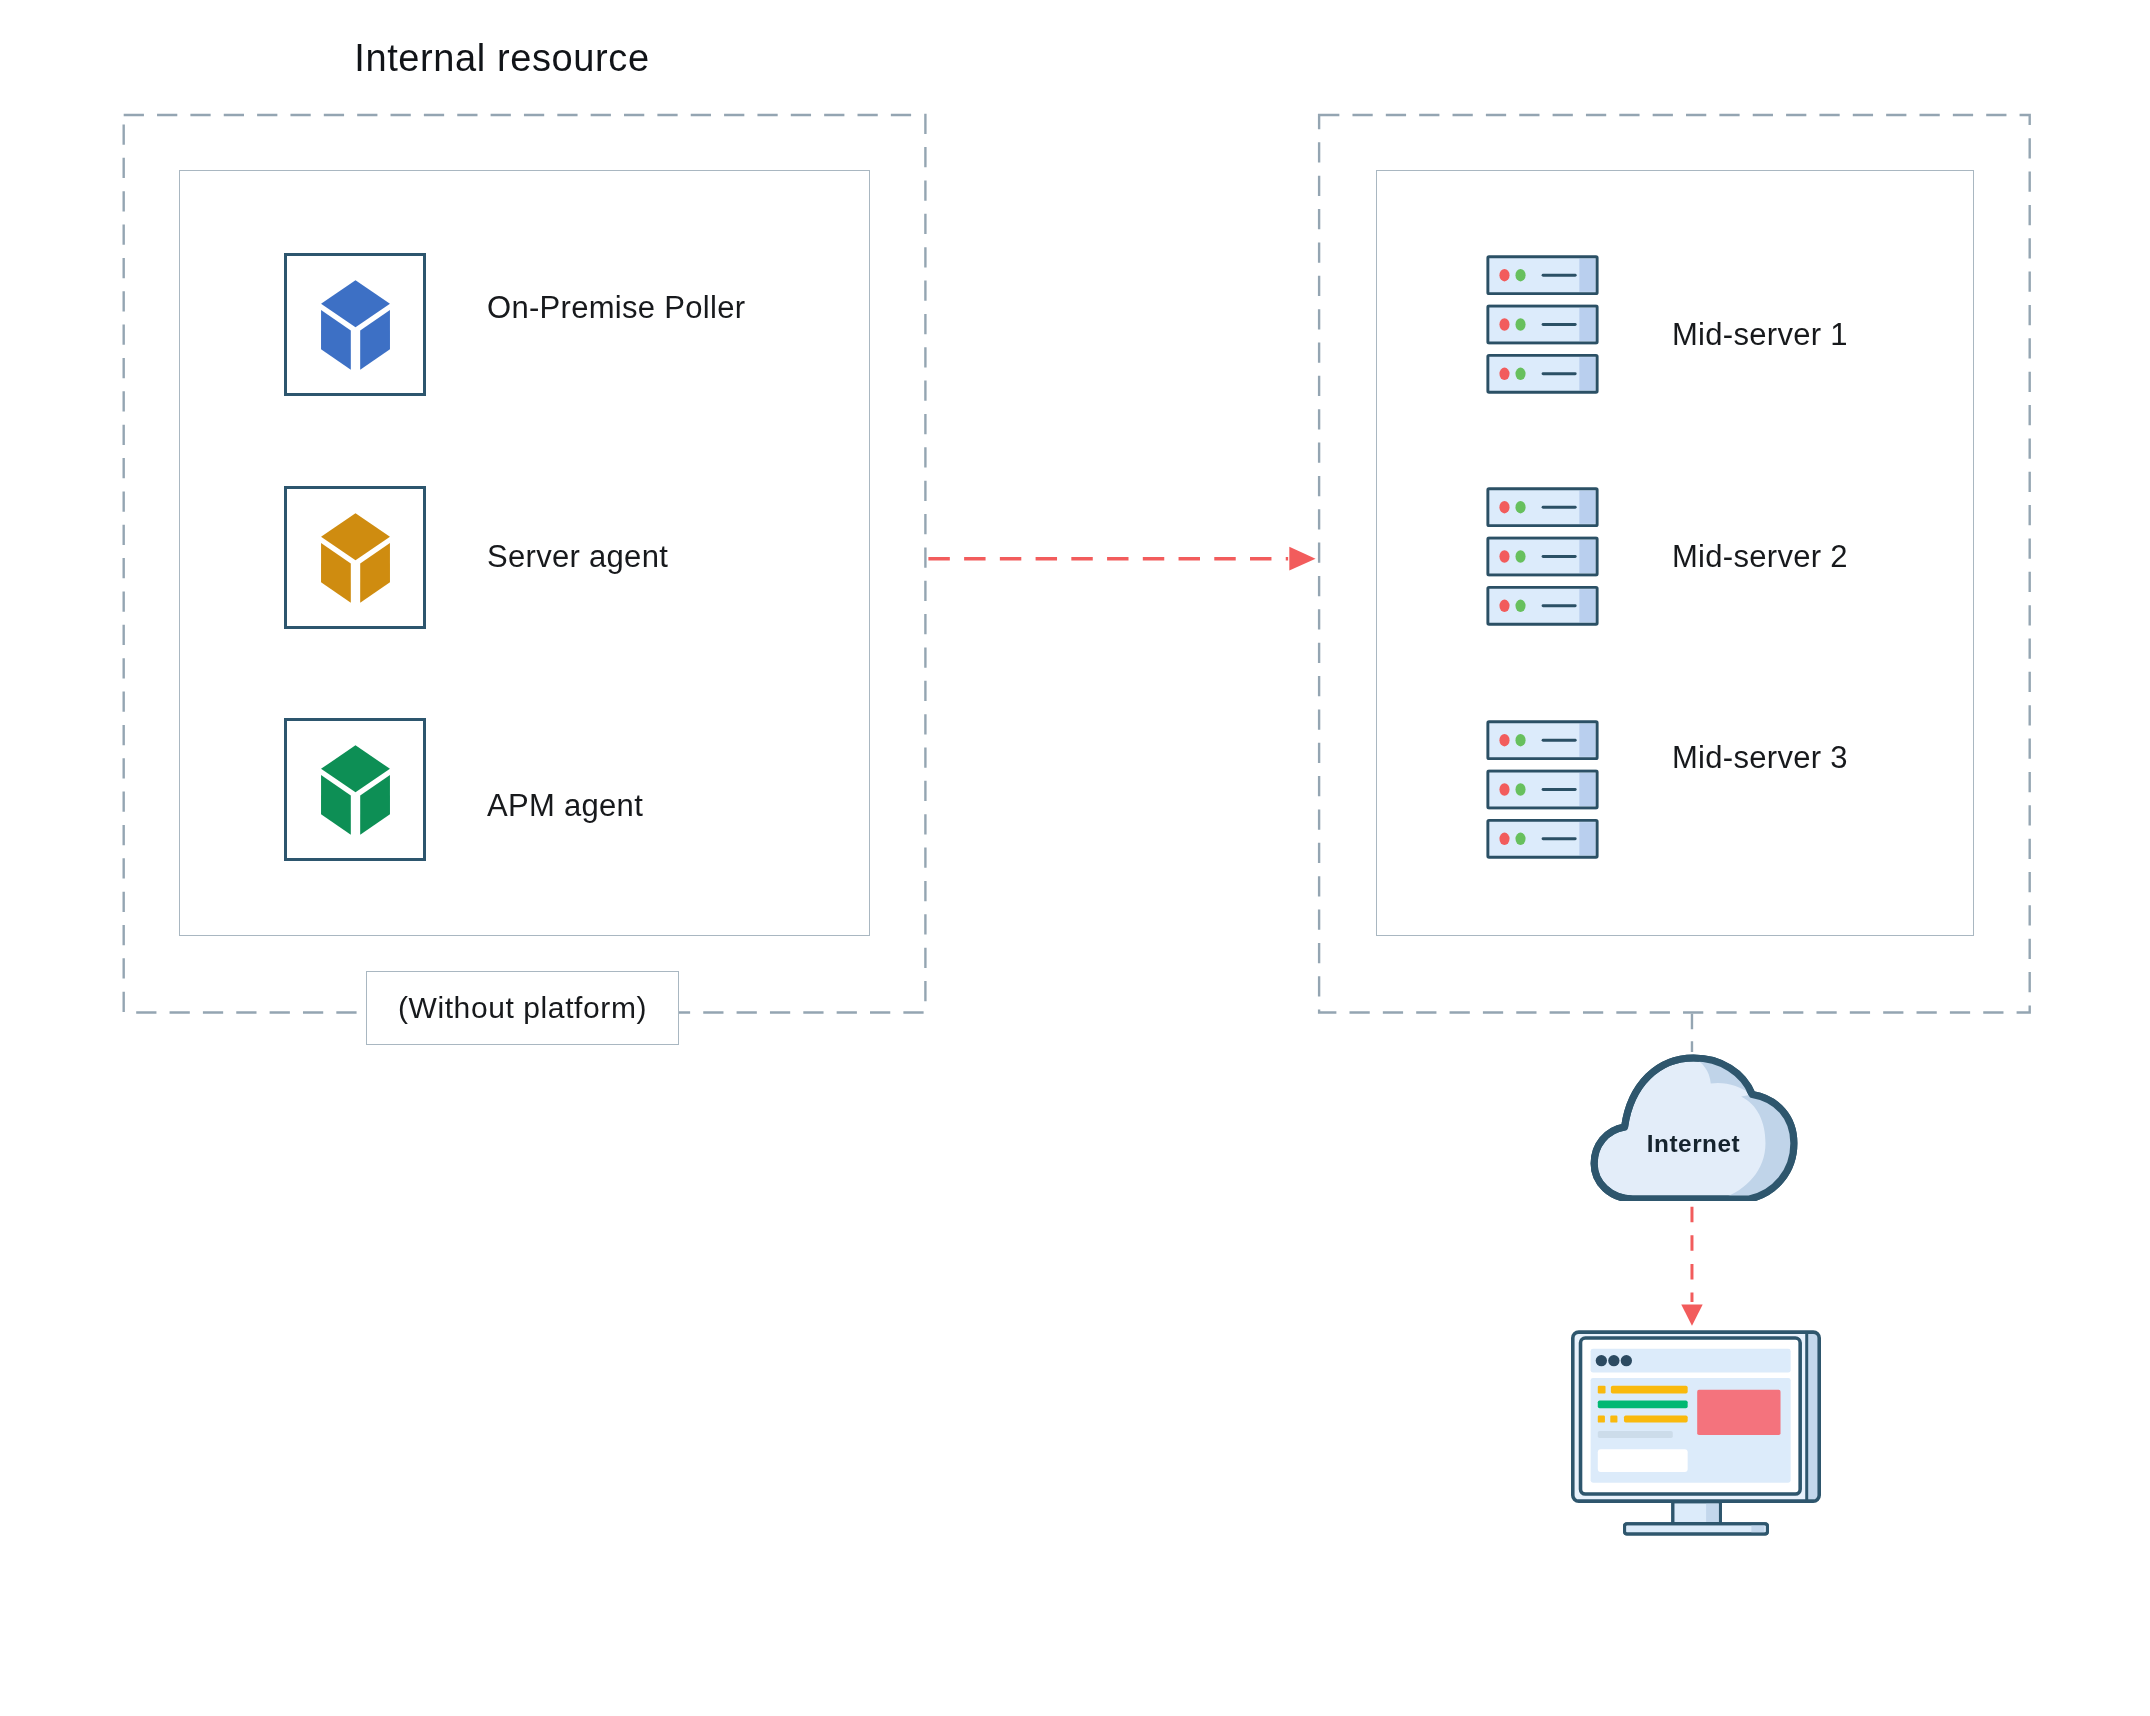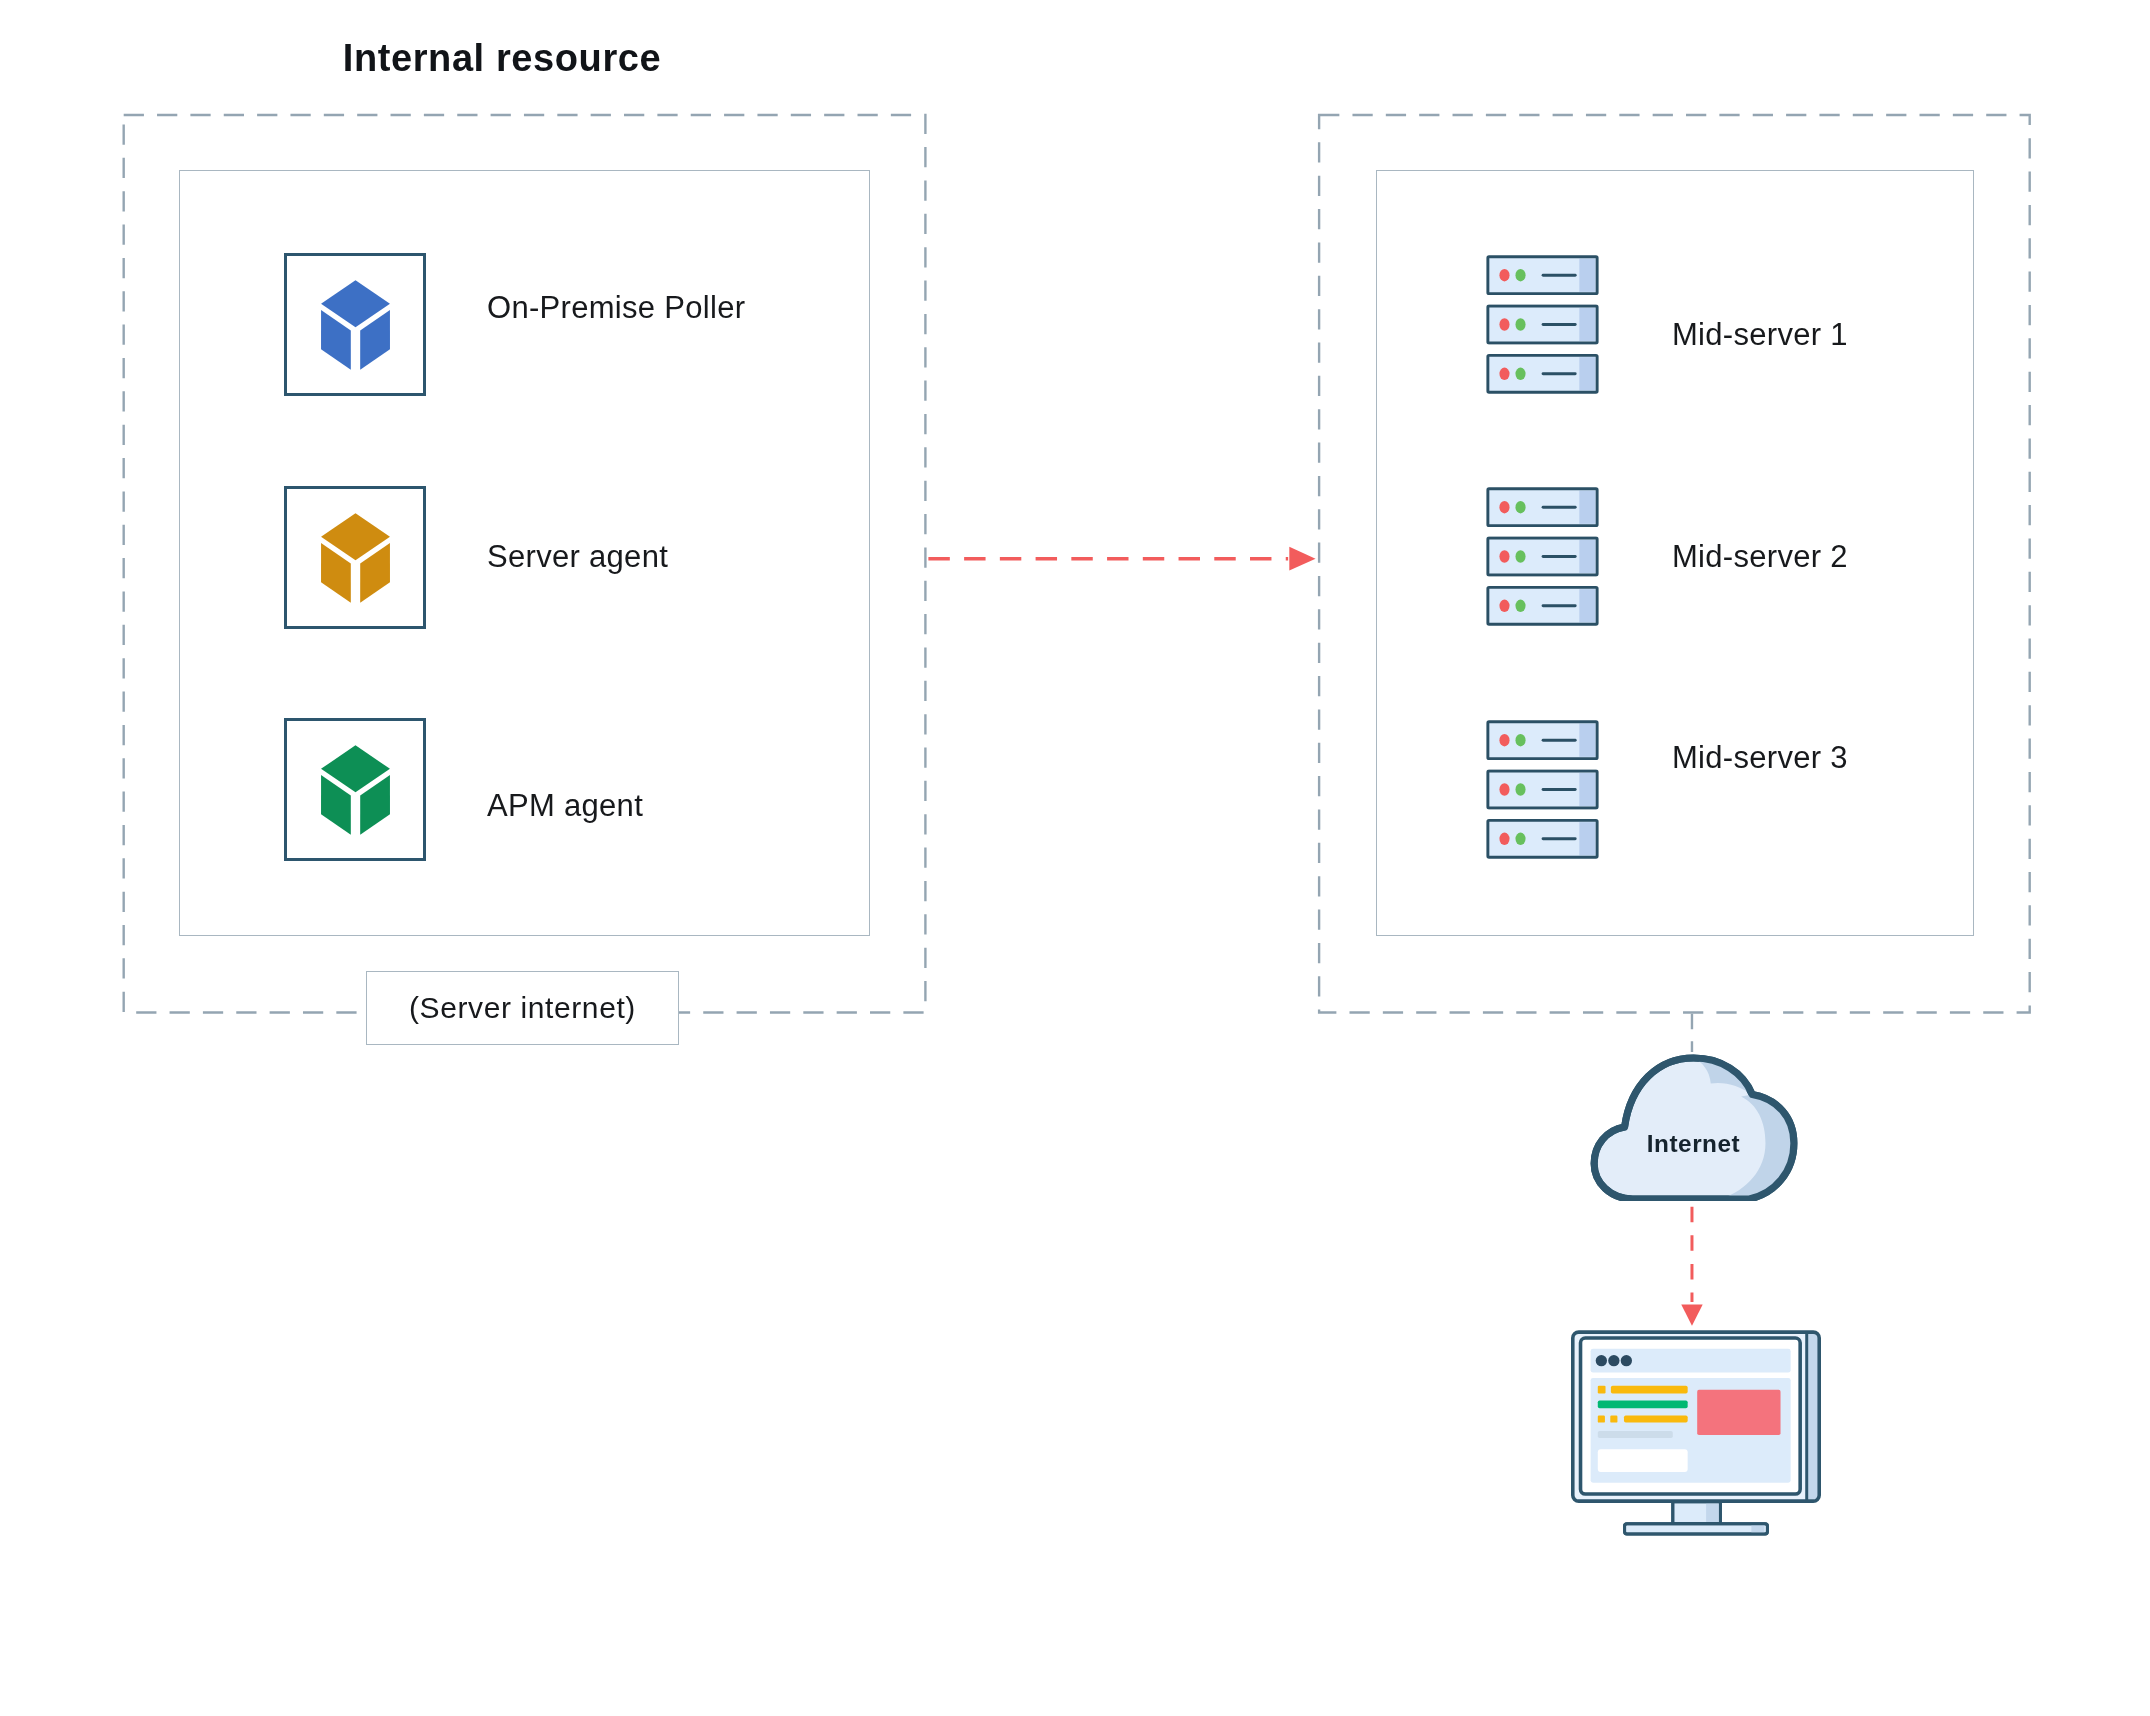--- a/index.html
+++ b/index.html
@@ -7,21 +7,21 @@
     position:relative;
     width:2151px;height:1716px;
     background:#ffffff;
     font-family:"Liberation Sans", sans-serif;
     overflow:hidden;
   }
   .abs{position:absolute;}
   .layer{position:absolute;left:0;top:0;}
   .section-title{
     font-size:38px;color:#111418;text-align:center;
-    font-weight:700;letter-spacing:0.6px;white-space:nowrap;
+    font-weight:400;letter-spacing:0.6px;white-space:nowrap;
   }
   .inner-box{
     background:#ffffff;border:1.8px solid #a9b7c1;box-sizing:border-box;
   }
   .icon-square{
     background:#ffffff;border:3.6px solid #2d566e;box-sizing:border-box;
     display:flex;align-items:center;justify-content:center;
   }
   .item-label{
     font-size:31px;color:#17191c;white-space:nowrap;
@@ -96,21 +96,21 @@
   </div>
   <div class="abs item-label" style="left:487px;top:533px;">Server agent</div>
 
   <div class="abs icon-square" style="left:284px;top:718px;width:142px;height:143px;">
     <svg width="79" height="94" viewBox="0 0 100 120">
       <use href="#cube-symbol" fill="#0d8f55"></use>
     </svg>
   </div>
   <div class="abs item-label" style="left:487px;top:766px;margin-top:16px;">APM agent</div>
 
-  <div class="abs footnote-box" style="left:366px;top:971px;width:313px;height:74px;">(Server internet)</div>
+  <div class="abs footnote-box" style="left:366px;top:971px;width:313px;height:74px;">(Without platform)</div>
 
 
   <div class="abs inner-box" style="left:1376px;top:170px;width:598px;height:766px;"></div>
 
   <svg class="abs" style="left:1486px;top:255px;" width="113" height="139" viewBox="0 0 190 234">
     <use href="#server-unit" y="0" width="190" height="68"></use>
     <use href="#server-unit" y="83" width="190" height="68"></use>
     <use href="#server-unit" y="166" width="190" height="68"></use>
   </svg>
   <div class="abs item-label" style="left:1672px;top:311px;">Mid-server 1</div>

